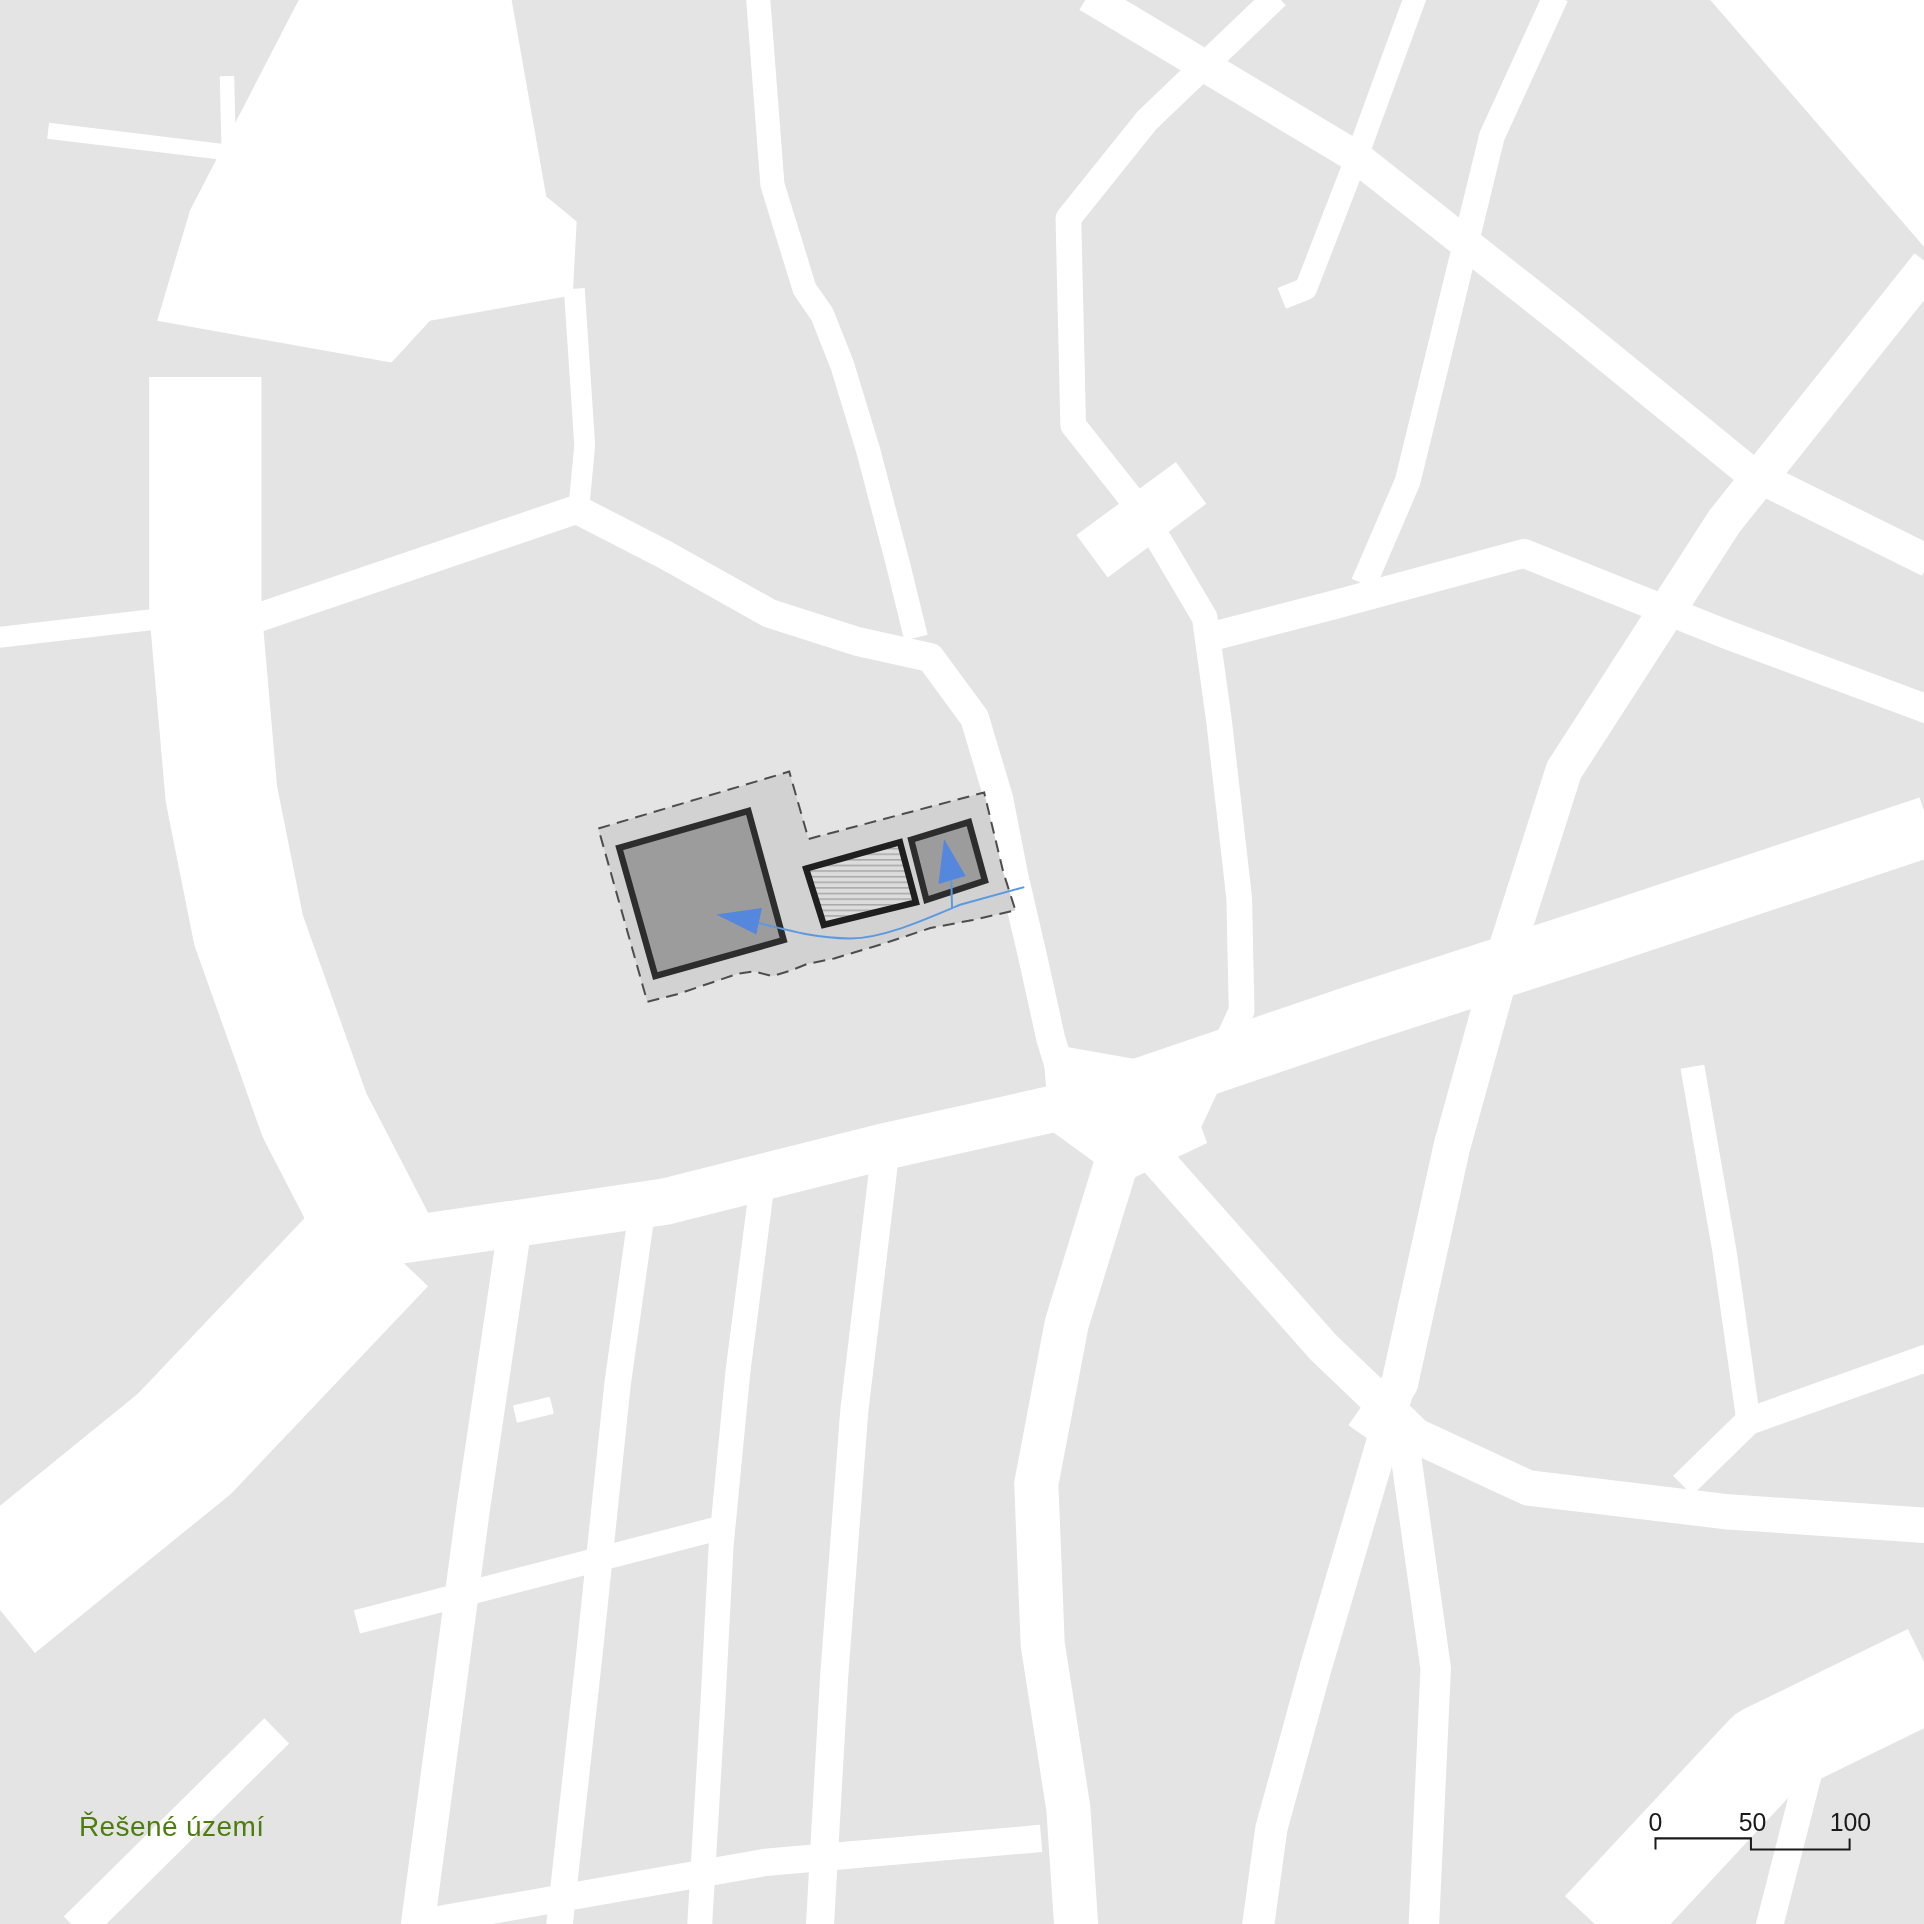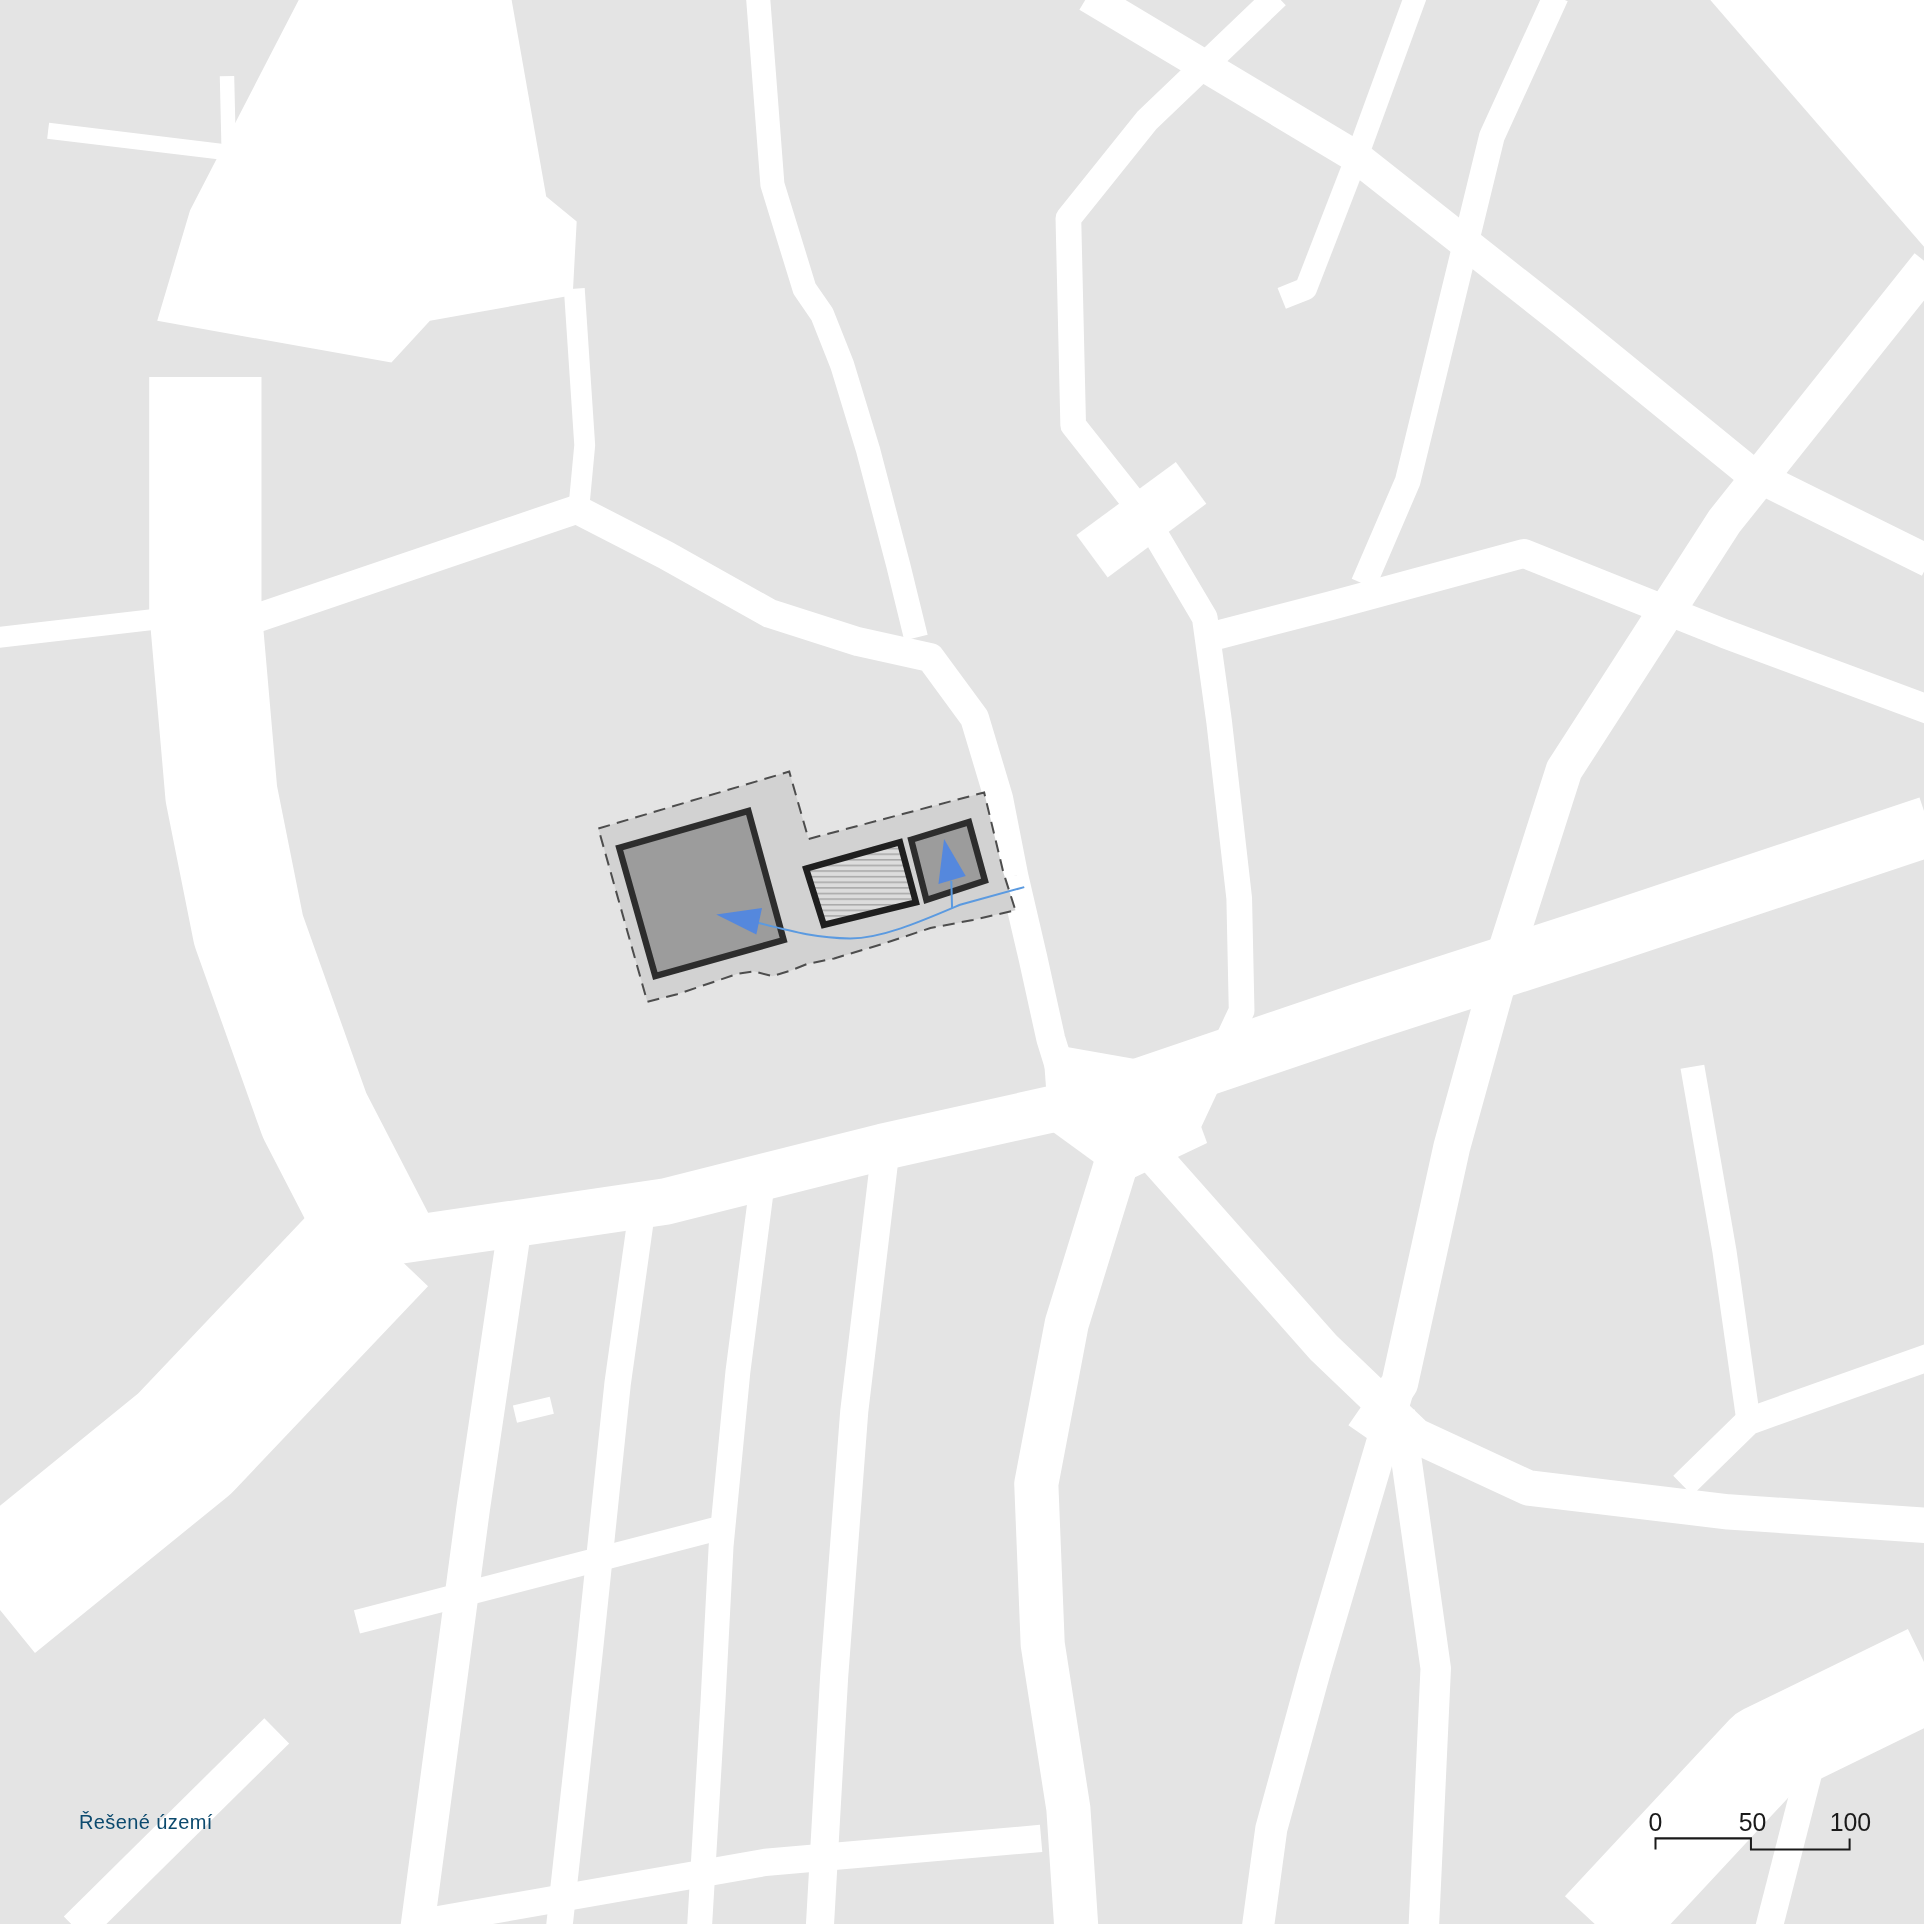--- a/index.html
+++ b/index.html
@@ -7,23 +7,23 @@
     position:relative;
     width:1925px;height:1925px;
     background:#ffffff;
     overflow:hidden;
     font-family:"Liberation Sans", sans-serif;
   }
   .canvas svg{position:absolute;left:0;top:0;}
   .map-label{
     position:absolute;
     left:79px;top:1811px;
-    font-size:20px;
+    font-size:28px;
     letter-spacing:0.4px;
-    color:#0c4a6e;
+    color:#4d7c0f;
     white-space:nowrap;
   }
   .scale-text{
     font-size:31px;
     fill:#1a1a1a;
   }
 </style>
 </head>
 <body>
 

